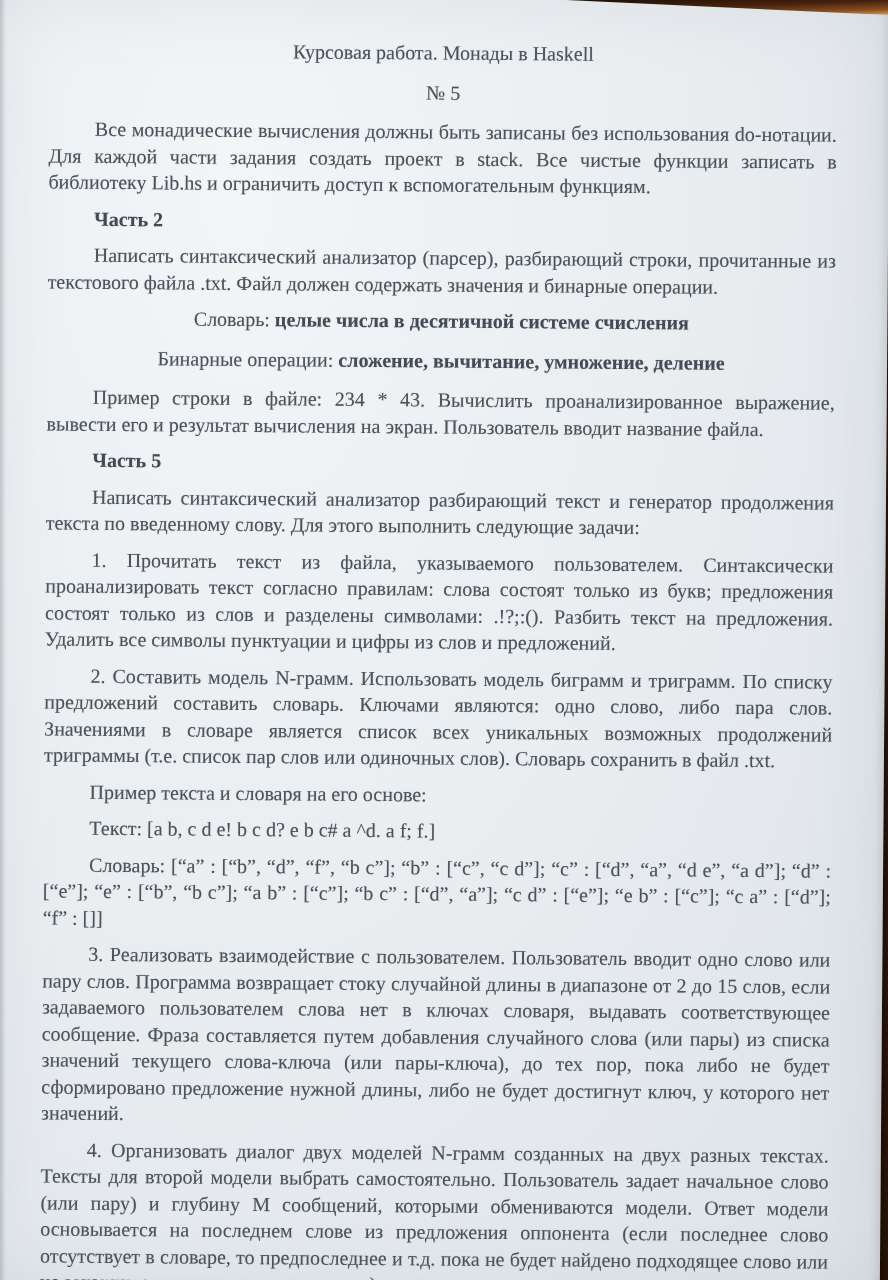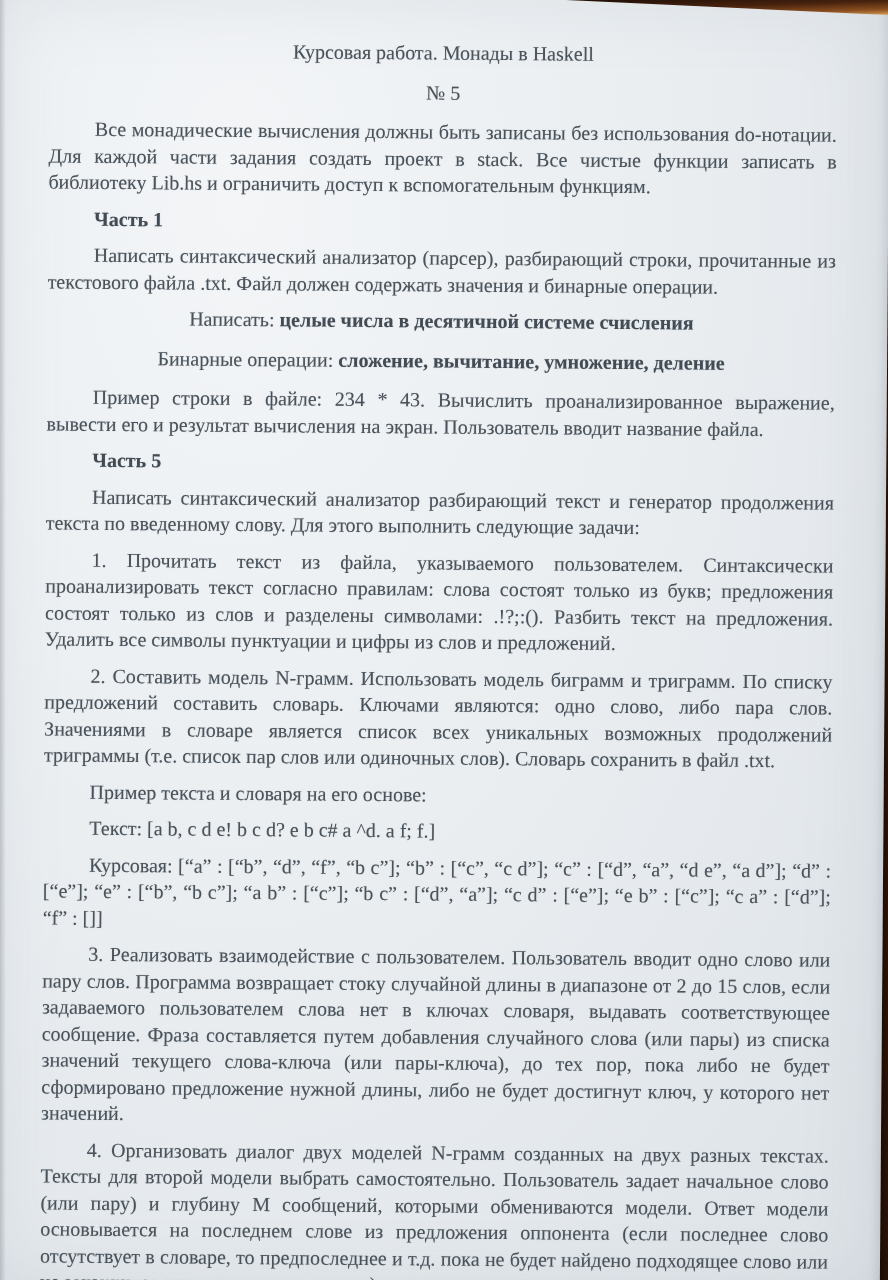--- a/index.html
+++ b/index.html
@@ -78,30 +78,30 @@
   }
 </style>
 </head>
 <body>
 
 <div class="paper">
   <div class="content">
       <p class="center"><span>Курсовая работа. Монады в Haskell</span></p>
       <p class="center"><span>№ 5</span></p>
       <p class="body"><span>Все монадические вычисления должны быть записаны без использования do-нотации. Для каждой части задания создать проект в stack. Все чистые функции записать в библиотеку Lib.hs и ограничить доступ к вспомогательным функциям.</span></p>
-      <p class="heading"><span>Часть 1</span></p>
+      <p class="heading"><span>Часть 2</span></p>
       <p class="body"><span>Написать синтаксический анализатор (парсер), разбирающий строки, прочитанные из текстового файла .txt. Файл должен содержать значения и бинарные операции.</span></p>
-      <p class="center"><span>Написать: </span><b>целые числа в десятичной системе счисления</b></p>
+      <p class="center"><span>Словарь: </span><b>целые числа в десятичной системе счисления</b></p>
       <p class="center"><span>Бинарные операции: </span><b>сложение, вычитание, умножение, деление</b></p>
       <p class="body"><span>Пример строки в файле: 234 * 43. Вычислить проанализированное выражение, вывести его и результат вычисления на экран. Пользователь вводит название файла.</span></p>
       <p class="heading"><span>Часть 5</span></p>
       <p class="body"><span>Написать синтаксический анализатор разбирающий текст и генератор продолжения текста по введенному слову. Для этого выполнить следующие задачи:</span></p>
       <p class="body"><span>1. Прочитать текст из файла, указываемого пользователем. Синтаксически проанализировать текст согласно правилам: слова состоят только из букв; предложения состоят только из слов и разделены символами: .!?;:(). Разбить текст на предложения. Удалить все символы пунктуации и цифры из слов и предложений.</span></p>
       <p class="body"><span>2. Составить модель N-грамм. Использовать модель биграмм и триграмм. По списку предложений составить словарь. Ключами являются: одно слово, либо пара слов. Значениями в словаре является список всех уникальных возможных продолжений триграммы (т.е. список пар слов или одиночных слов). Словарь сохранить в файл .txt.</span></p>
       <p class="body"><span>Пример текста и словаря на его основе:</span></p>
       <p class="body"><span>Текст: [a b, c d e! b c d? e b c# a ^d. a f; f.]</span></p>
-      <p class="body"><span>Курсовая: [“a” : [“b”, “d”, “f”, “b c”]; “b” : [“c”, “c d”]; “c” : [“d”, “a”, “d e”, “a d”]; “d” : [“e”]; “e” : [“b”, “b c”]; “a b” : [“c”]; “b c” : [“d”, “a”]; “c d” : [“e”]; “e b” : [“c”]; “c a” : [“d”]; “f” : []]</span></p>
+      <p class="body"><span>Словарь: [“a” : [“b”, “d”, “f”, “b c”]; “b” : [“c”, “c d”]; “c” : [“d”, “a”, “d e”, “a d”]; “d” : [“e”]; “e” : [“b”, “b c”]; “a b” : [“c”]; “b c” : [“d”, “a”]; “c d” : [“e”]; “e b” : [“c”]; “c a” : [“d”]; “f” : []]</span></p>
       <p class="body"><span>3. Реализовать взаимодействие с пользователем. Пользователь вводит одно слово или пару слов. Программа возвращает стоку случайной длины в диапазоне от 2 до 15 слов, если задаваемого пользователем слова нет в ключах словаря, выдавать соответствующее сообщение. Фраза составляется путем добавления случайного слова (или пары) из списка значений текущего слова-ключа (или пары-ключа), до тех пор, пока либо не будет сформировано предложение нужной длины, либо не будет достигнут ключ, у которого нет значений.</span></p>
       <p class="body"><span>4. Организовать диалог двух моделей N-грамм созданных на двух разных текстах. Тексты для второй модели выбрать самостоятельно. Пользователь задает начальное слово (или пару) и глубину М сообщений, которыми обмениваются модели. Ответ модели основывается на последнем слове из предложения оппонента (если последнее слово отсутствует в словаре, то предпоследнее и т.д. пока не будет найдено подходящее слово или не закончится предложение оппонента)</span></p>
     </div>
 </div>
 <div class="edge-shade"></div>
 <div class="corner-wedge"></div>
 
 </body></html>

